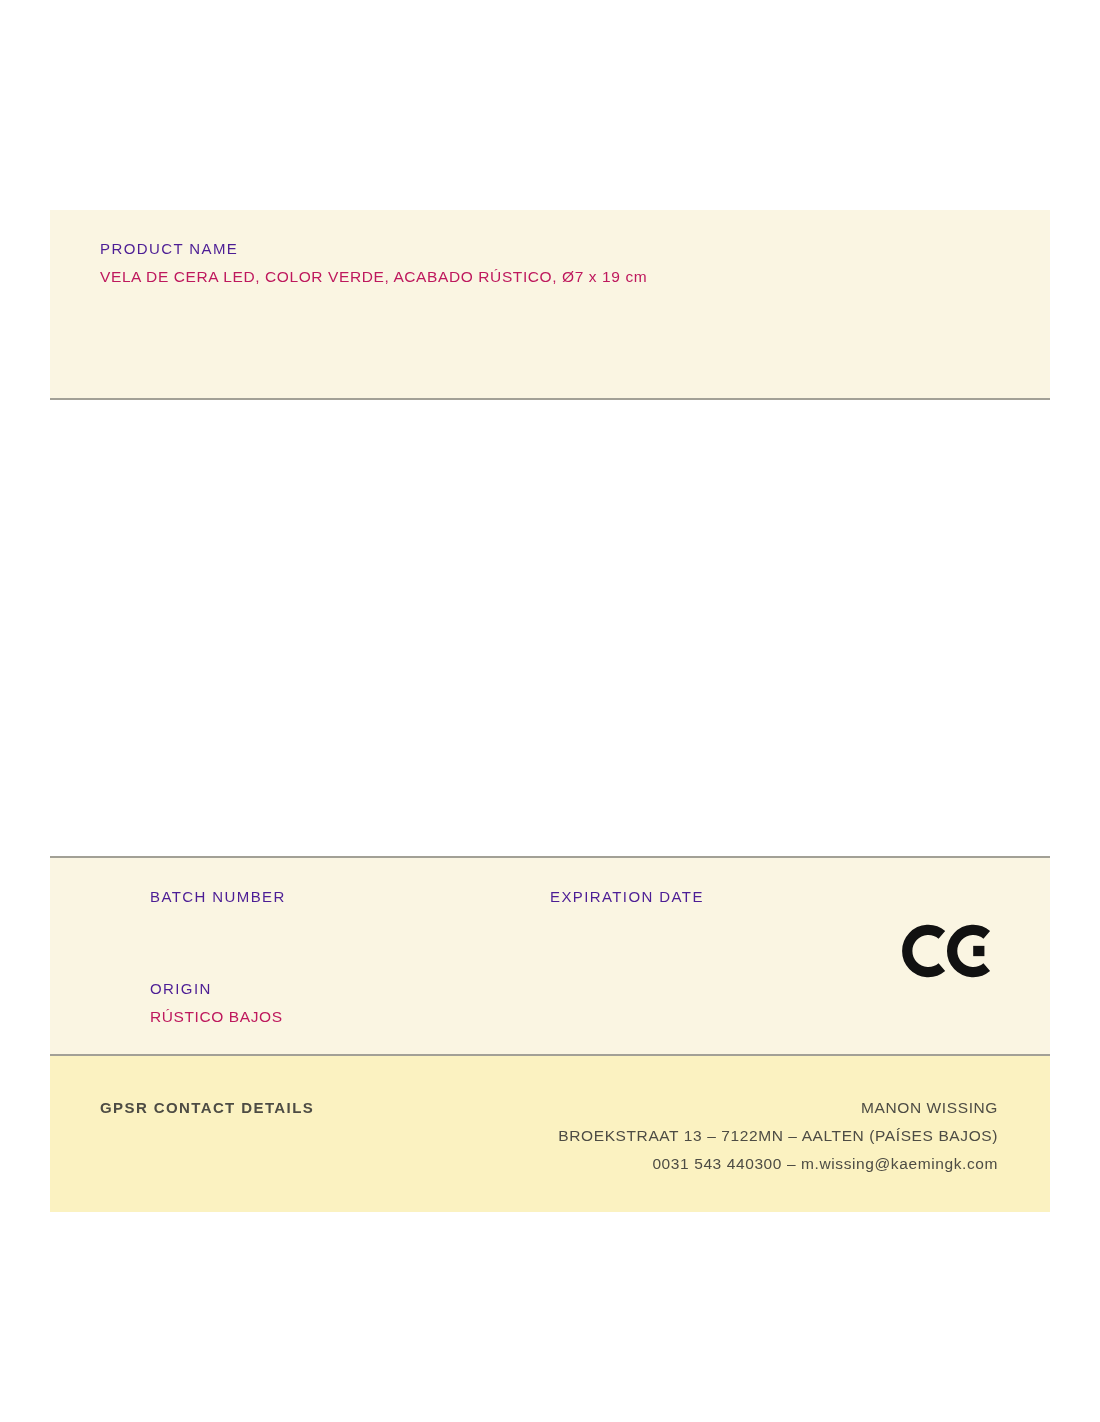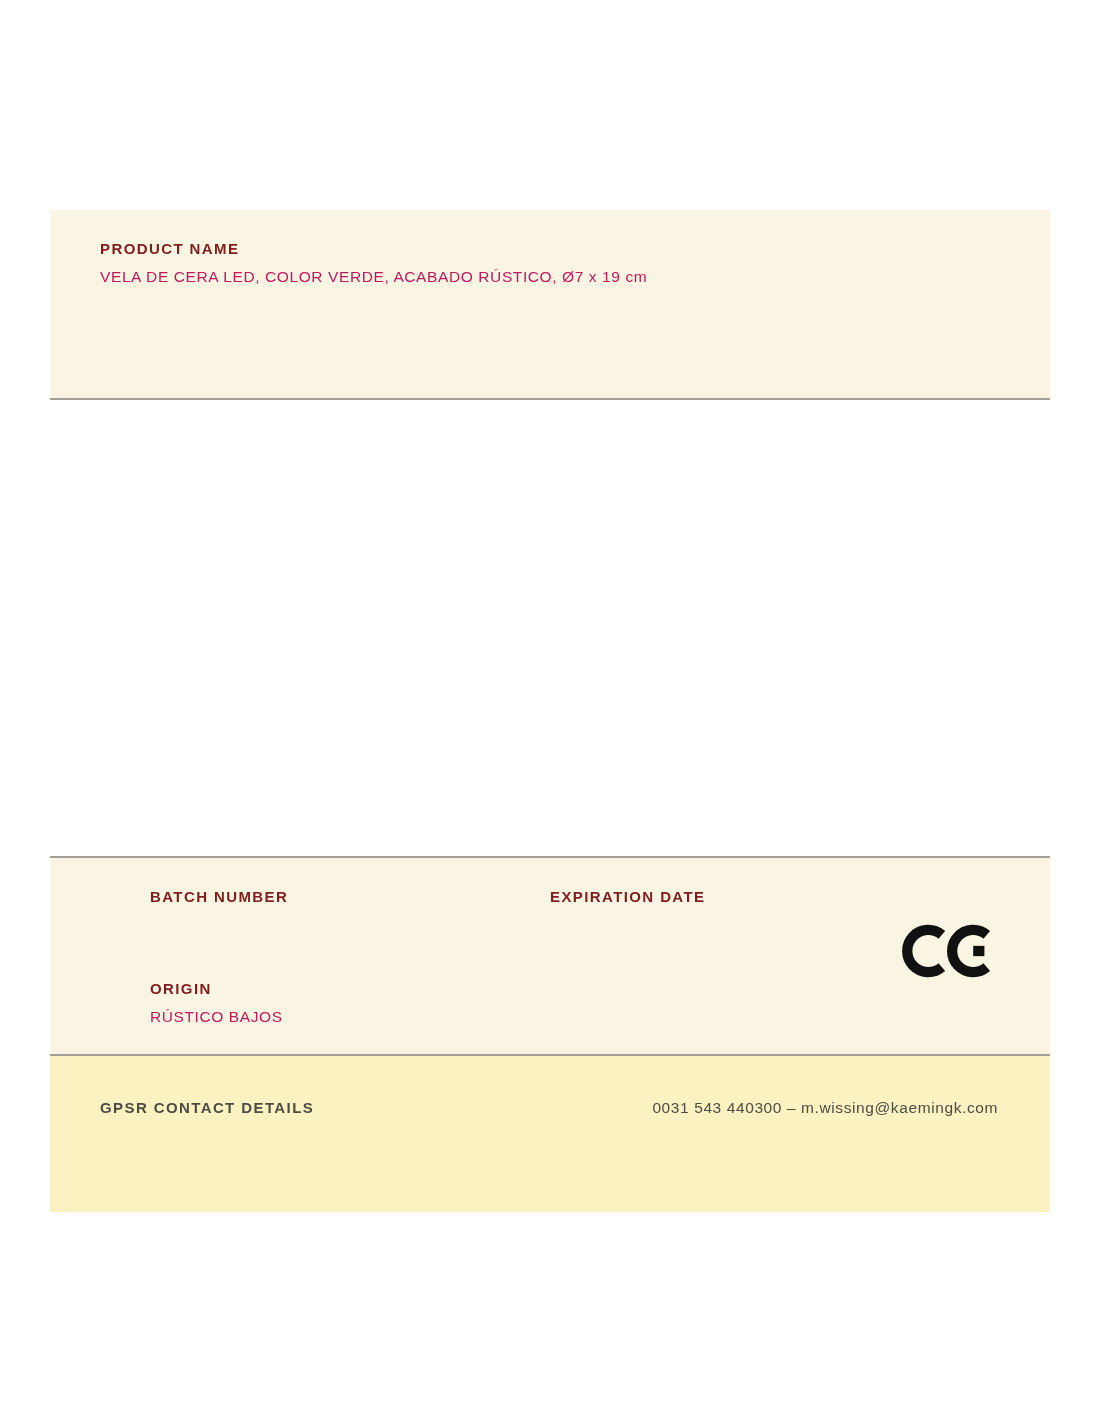--- a/index.html
+++ b/index.html
@@ -27,24 +27,24 @@
 
   
   .product-panel {
     top: 210px;
     height: 190px;
     padding: 28px 50px 20px 50px;
     border-bottom: 2px solid #a2a096;
   }
   .label {
     font-size: 15px;
-    font-weight: bold;
+    font-weight: normal;
     letter-spacing: 1.4px;
     line-height: 22px;
-    color: #7f1d1d;
+    color: #4c1d95;
   }
   .value {
     font-size: 15.5px;
     letter-spacing: 0.6px;
     line-height: 22px;
     margin-top: 6px;
     min-height: 22px;
     color: #be185d;
   }
   .field-gap { margin-top: 40px; }
@@ -137,17 +137,19 @@
           <path d="M 90.5 13.8 A 22.5 22.5 0 1 0 90.5 48.2"></path>
           <path d="M 76 31 H 88"></path>
         </g>
       </svg>
     </div>
   </section>
 
   <section class="panel yellow gpsr-panel">
     <div class="gpsr-label">GPSR CONTACT DETAILS</div>
     <div class="gpsr-contact">
+      <div>MANON WISSING</div>
+      <div>BROEKSTRAAT 13 – 7122MN – AALTEN (PAÍSES BAJOS)</div>
       <div>0031 543 440300 – m.wissing@kaemingk.com</div>
     </div>
   </section>
 
 </div>
 
 </body></html>

